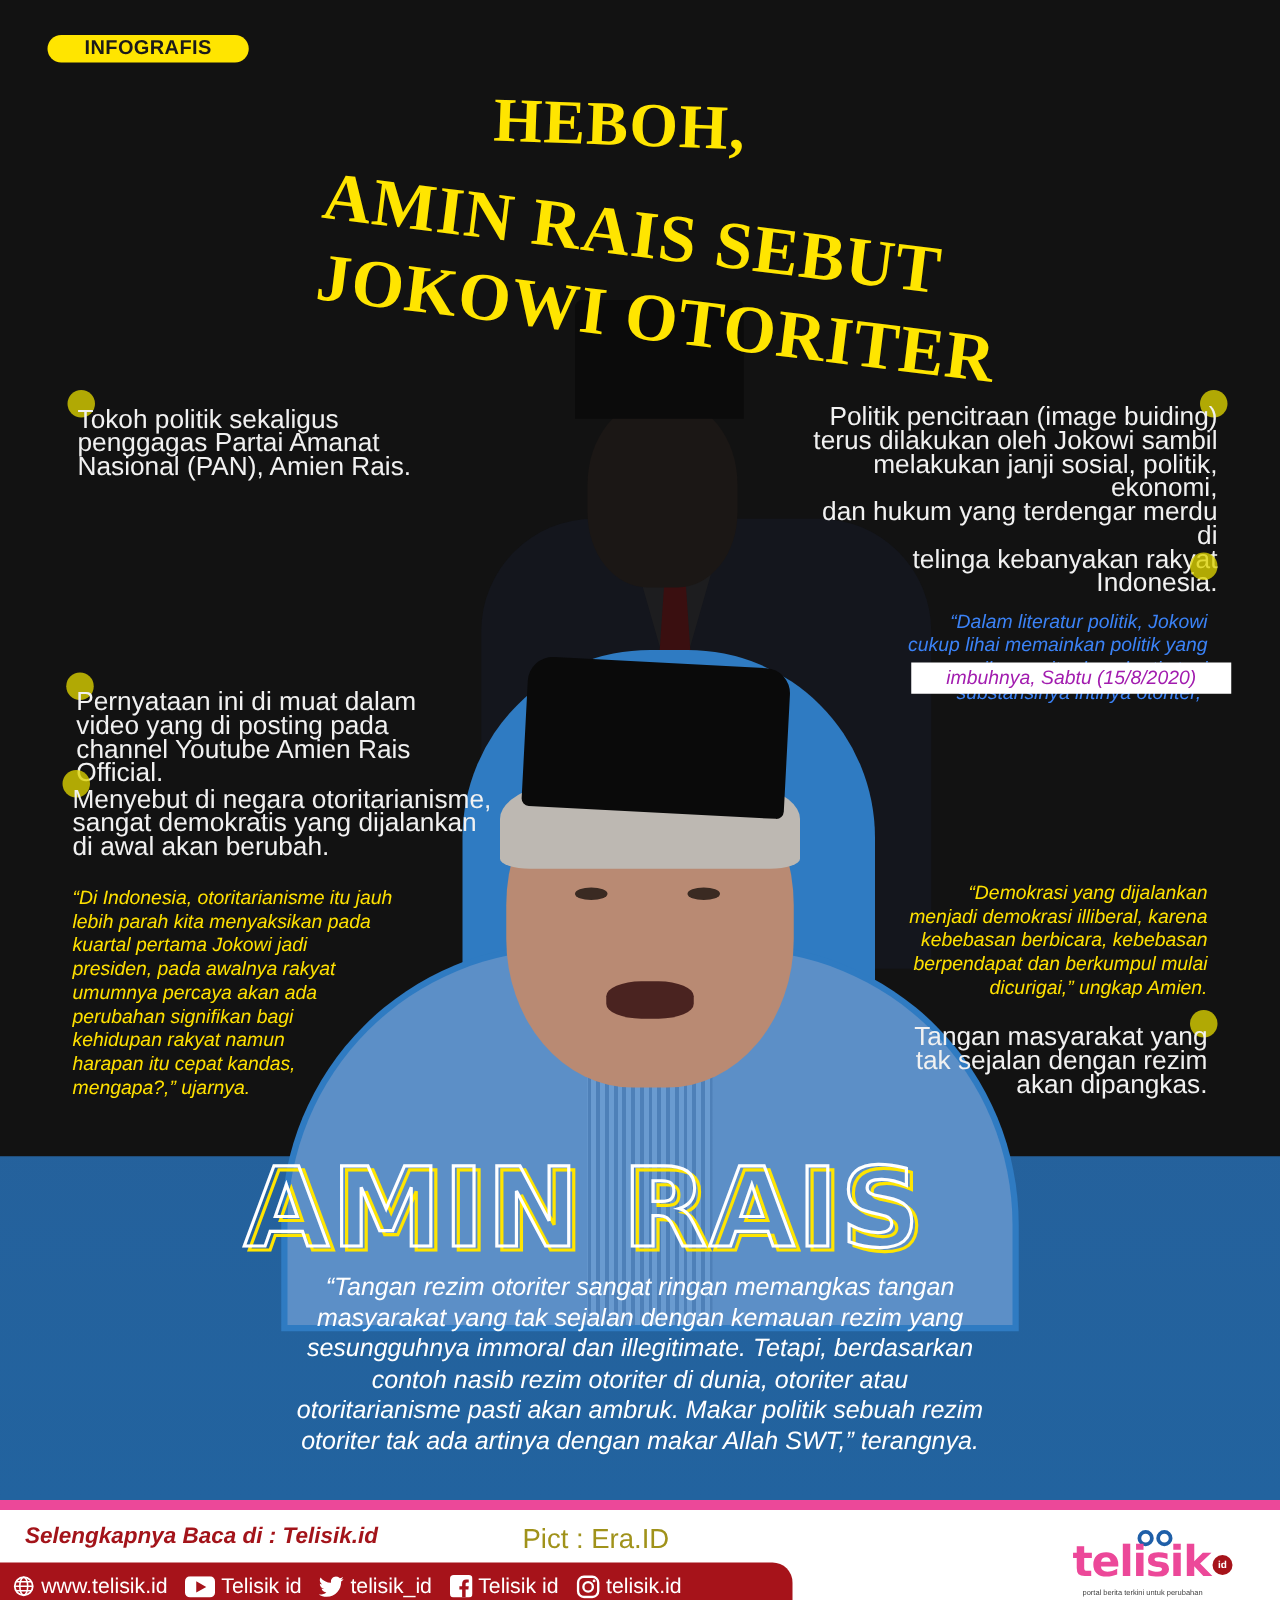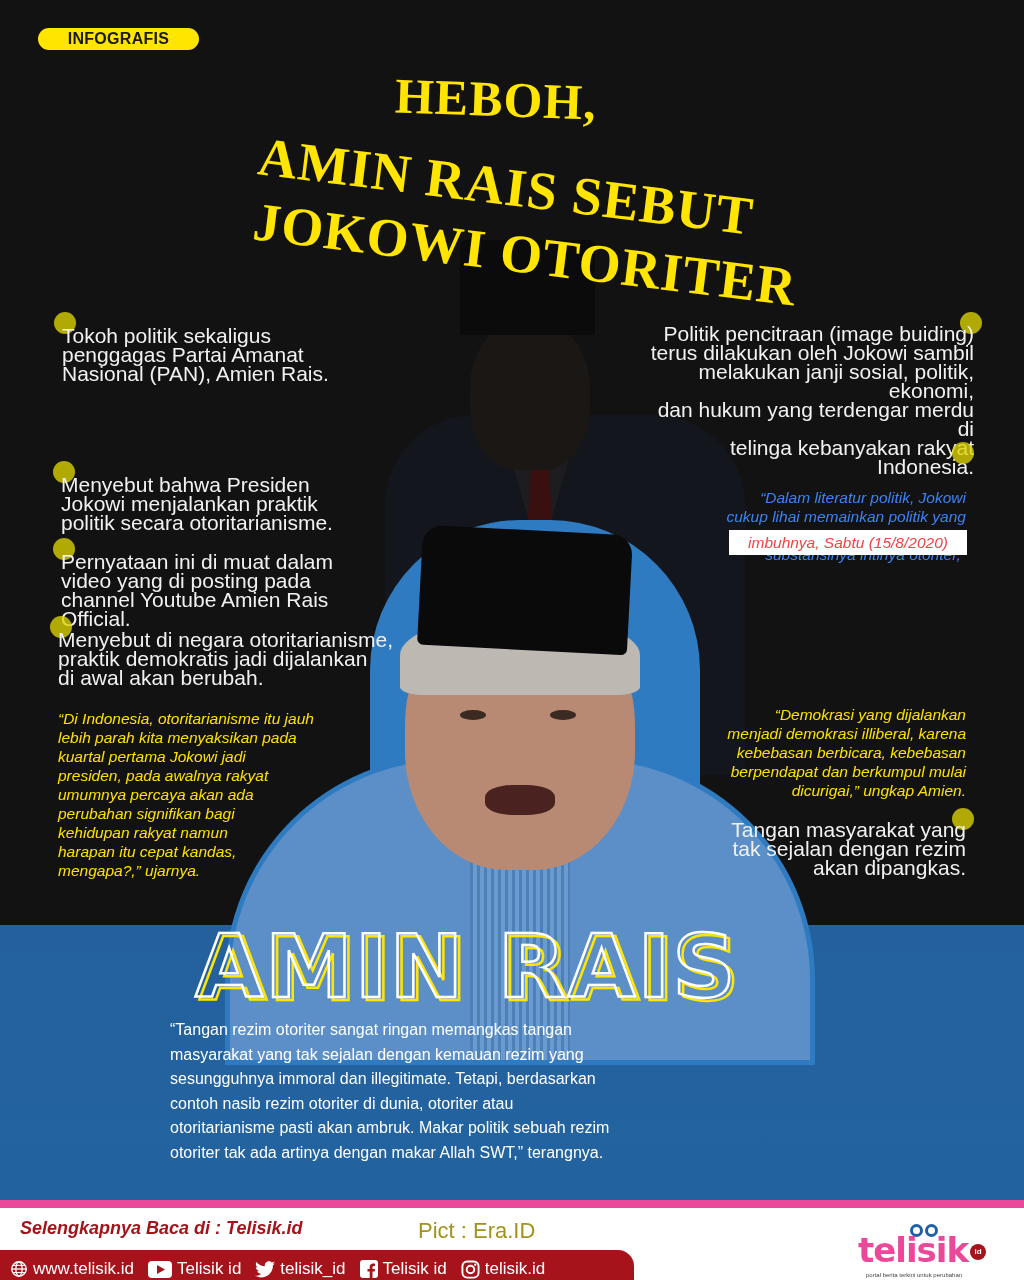--- a/index.html
+++ b/index.html
@@ -42,29 +42,29 @@
   .bullet { position: absolute; color: #f1f1f1; font-size: 21px; line-height: 19px; }
   .bullet .dot { position: absolute; width: 22px; height: 22px; border-radius: 50%; background: rgba(222,212,0,0.78); }
   .left .dot { left: -8px; top: -14px; }
   .right { text-align: right; }
   .right .dot { right: -8px; top: -12px; }
   .bullet p { position: relative; white-space: pre-line; }
   .quote { position: absolute; font-style: italic; font-size: 15.5px; line-height: 19px; white-space: pre-line; }
   .quote.yellow { color: #ffe100; }
   .quote.white { color: #3b82f6; }
 
-  .attr-box { position: absolute; left: 729px; top: 530px; width: 238px; height: 25px; background: #ffffff; color: #ef4444; font-style: italic; font-size: 15.5px; line-height: 25px; text-align: center; }
+  .attr-box { position: absolute; left: 729px; top: 530px; width: 256px; height: 25px; background: #ffffff; color: #a21caf; font-style: italic; font-size: 15.5px; line-height: 25px; text-align: center; }
 
   
   .bigname { position: absolute; left: 195px; top: 915px; width: 640px; height: 90px; }
   .bigname .layer { position: absolute; left: 0; top: 0; font-family: "DejaVu Sans", sans-serif; font-weight: 700; font-size: 88px; letter-spacing: 2px; color: transparent; white-space: nowrap; }
   .bigname .y { -webkit-text-stroke: 2.5px #ffe500; transform: translate(4px, 3px); }
   .bigname .w { -webkit-text-stroke: 2.5px #ffffff; }
 
-  .main-quote { position: absolute; left: 170px; top: 1018px; width: 684px; color: #ffffff; font-size: 16px; line-height: 24.5px; white-space: pre-line; }
+  .main-quote { position: absolute; left: 170px; top: 1018px; width: 684px; color: #ffffff; font-style: italic; font-size: 20px; line-height: 24.5px; text-align: center; white-space: pre-line; }
 
   
   .footer { position: absolute; left: 0; top: 1200px; width: 1024px; height: 80px; background: #ffffff; border-top: 8px solid #ec4899; }
   .read-more { position: absolute; left: 20px; top: 10px; color: #a3141a; font-style: italic; font-weight: 700; font-size: 18px; }
   .pict { position: absolute; left: 418px; top: 10px; color: #a0921a; font-size: 22px; }
   .social-bar { position: absolute; left: 0; top: 42px; width: 634px; height: 38px; background: #a6131a; border-radius: 0 16px 0 0; display: flex; align-items: center; padding-left: 10px; gap: 14px; color: #fff; font-size: 17px; }
   .social { display: flex; align-items: center; gap: 5px; white-space: nowrap; }
   .ico { display: inline-flex; align-items: center; justify-content: center; }
 
   .logo { position: absolute; left: 858px; top: 14px; width: 130px; height: 60px; }
@@ -107,36 +107,30 @@
     <span class="t2">AMIN RAIS SEBUT</span>
     <span class="t3">JOKOWI OTORITER</span>
   </div>
 
   <div class="bullet left" style="left:62px; top:326px; width:300px;">
     <span class="dot"></span>
     <p>Tokoh politik sekaligus
 penggagas Partai Amanat
 Nasional (PAN), Amien Rais.</p>
   </div>
-  <div class="bullet left" style="left:61px; top:475px; width:320px;">
-    <span class="dot"></span>
-    <p>Menyebut bahwa Presiden
-Jokowi menjalankan praktik
-politik secara otoritarianisme.</p>
-  </div>
   <div class="bullet left" style="left:61px; top:552px; width:340px;">
     <span class="dot"></span>
     <p>Pernyataan ini di muat dalam
 video yang di posting pada
 channel Youtube Amien Rais Official.</p>
   </div>
   <div class="bullet left" style="left:58px; top:630px; width:340px;">
     <span class="dot"></span>
     <p>Menyebut di negara otoritarianisme,
-praktik demokratis jadi dijalankan
+sangat demokratis yang dijalankan
 di awal akan berubah.</p>
   </div>
 
   <div class="quote yellow" style="left:58px; top:709px; width:340px;">“Di Indonesia, otoritarianisme itu jauh
 lebih parah kita menyaksikan pada
 kuartal pertama Jokowi jadi
 presiden, pada awalnya rakyat
 umumnya percaya akan ada
 perubahan signifikan bagi
 kehidupan rakyat namun

